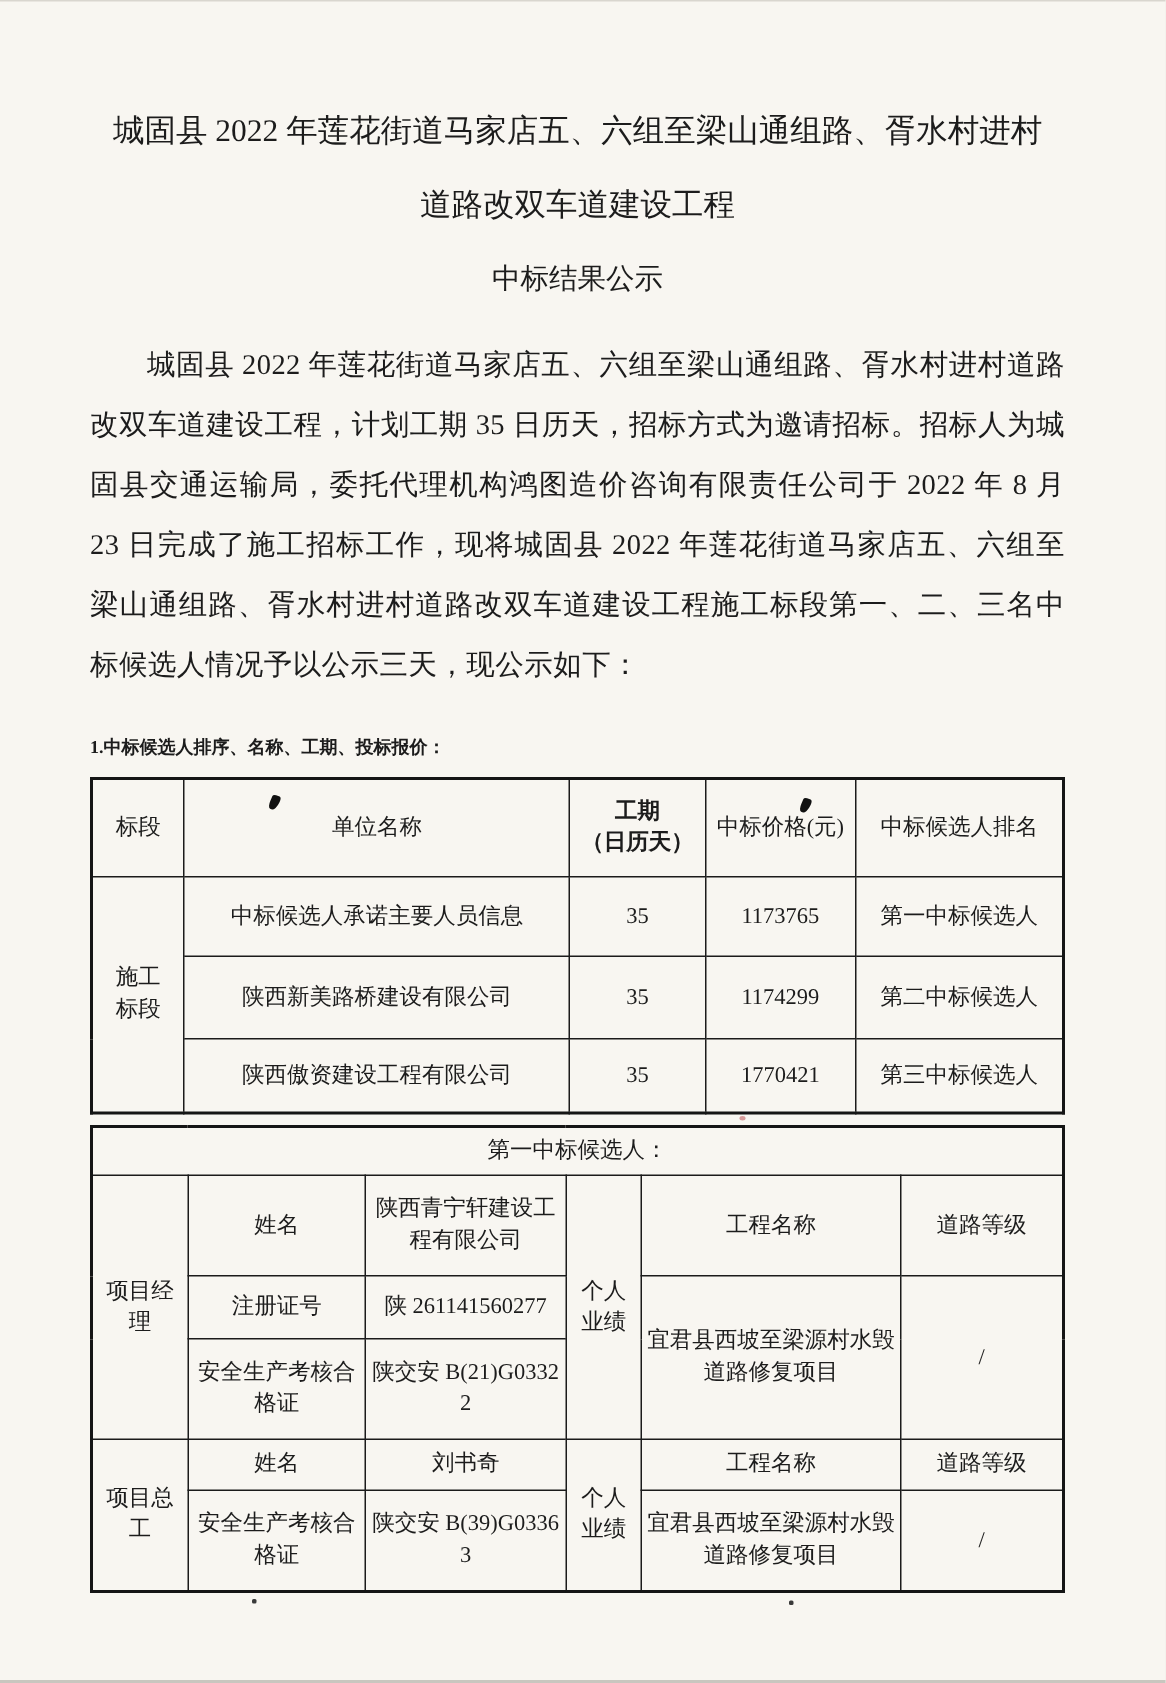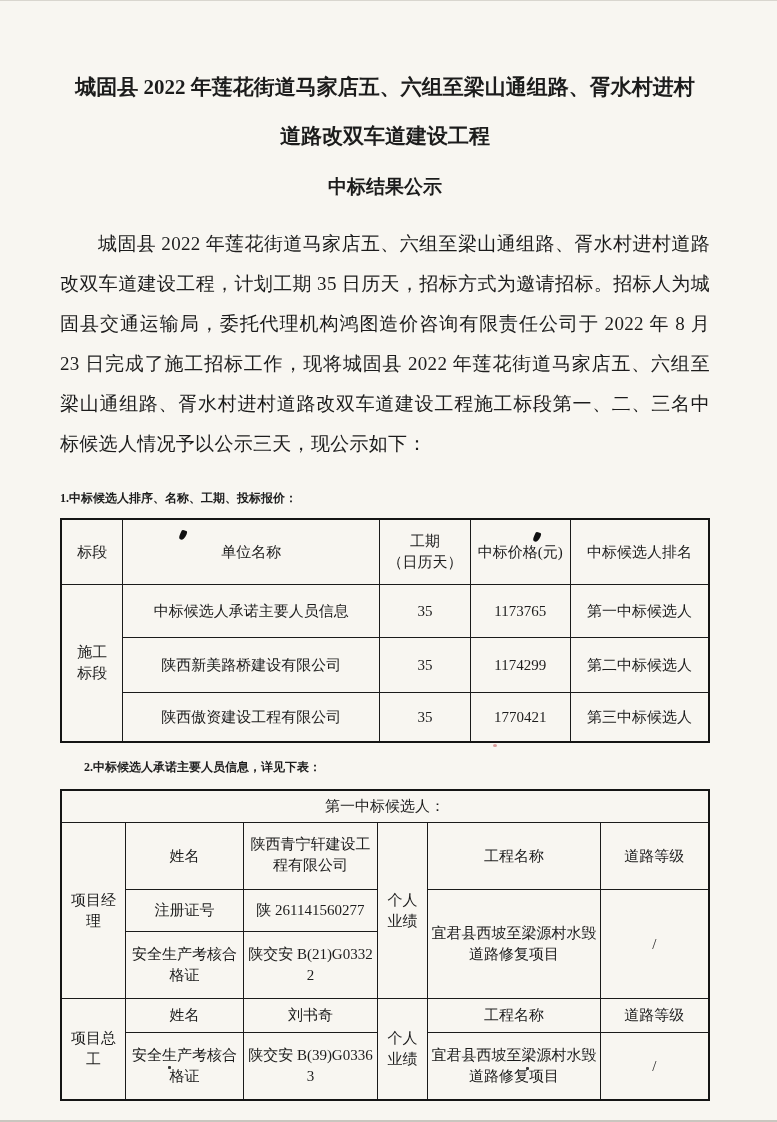--- a/index.html
+++ b/index.html
@@ -9,42 +9,42 @@
     font-family:"Liberation Serif","DejaVu Serif",serif;
   }
   .page {
     position:relative; width:777px; height:1122px;
     background:#f8f6f1;
     color:#1c1c1c; overflow:hidden;
     box-shadow:inset 0 1px 0 #d9d6cf, inset 0 -2px 0 #d2cfc8;
   }
   .content { position:absolute; left:60px; top:58px; width:650px; }
 
-  .title-line { text-align:center; font-weight:700; font-size:21px; line-height:30px; margin:12px; }
+  .title-line { text-align:center; font-weight:400; font-size:21px; line-height:30px; margin:12px; }
   .title-1 { margin-top:14px; }
   .title-2 { margin-top:19px; }
   .title-3 { font-size:19px; margin-top:21px; }
 
   .intro {
     margin-top:22px; font-size:19px; line-height:40px;
     text-align:justify; text-indent:2em; letter-spacing:0.3px;
   }
   .sec-heading { font-size:12px; line-height:30px; margin:2px 0 0 0;font-weight:bold; }
   .sec-heading.indented { text-indent:2em; margin:9px 0 0 0; }
 
   table { border-collapse:collapse; table-layout:fixed; background:transparent;border-radius:15px; }
   td {
     border:1.6px solid #1b1b1b; text-align:center; vertical-align:middle;
     font-size:15px; line-height:21px; padding:2px 3px; word-break:break-all;
   }
   .tbl { border:2.4px solid #151515; margin-top:5px; }
   .pre { white-space:pre-line; }
 
   
-  .t1-c1{width:57px;} .t1-c2{width:266px;} .t1-c3{width:87px;} .t1-c4{width:98px;} .t1-c5{width:139px;}
+  .t1-c1{width:57px;} .t1-c2{width:266px;} .t1-c3{width:87px;font-weight:bold;} .t1-c4{width:98px;} .t1-c5{width:139px;}
   .t1-head td{height:60px;}
   .t1-r1 td{height:48px;} .t1-r2 td{height:50px;} .t1-r3 td{height:44px;}
 
   
   .t2-c1{width:60px;} .t2-c2{width:119px;} .t2-c3{width:135px;font-family:Liberation Mono, monospace;} .t2-c4{width:46px;} .t2-c5{width:177px;} .t2-c6{width:108px;}
   .t2-cap td{height:27px;}
   .t2-r1 td{height:62px;} .t2-r2 td{height:37px;} .t2-r3 td{height:62px;}
   .t2-r4 td{height:29px;} .t2-r5 td{height:62px;}
   .tbl2 { margin-top:7px; }
 
@@ -98,21 +98,20 @@
       </tr>
       <tr class="t1-r3">
         <td>陕西傲资建设工程有限公司</td>
         <td>35</td>
         <td>1770421</td>
         <td>第三中标候选人</td>
       </tr>
     </tbody>
       </table>
 
-    <p class="sec-heading indented">2.中标候选人承诺主要人员信息，详见下表：</p>
 
     <table class="tbl tbl2">
       <tbody>
           <tr class="t2-cap">
         <td colspan="7">第一中标候选人：</td>
       </tr>
       <tr class="t2-r1">
         <td class="t2-c1 pre" rowspan="3">项目经
 理</td>
         <td class="t2-c2 pre">姓名</td>

